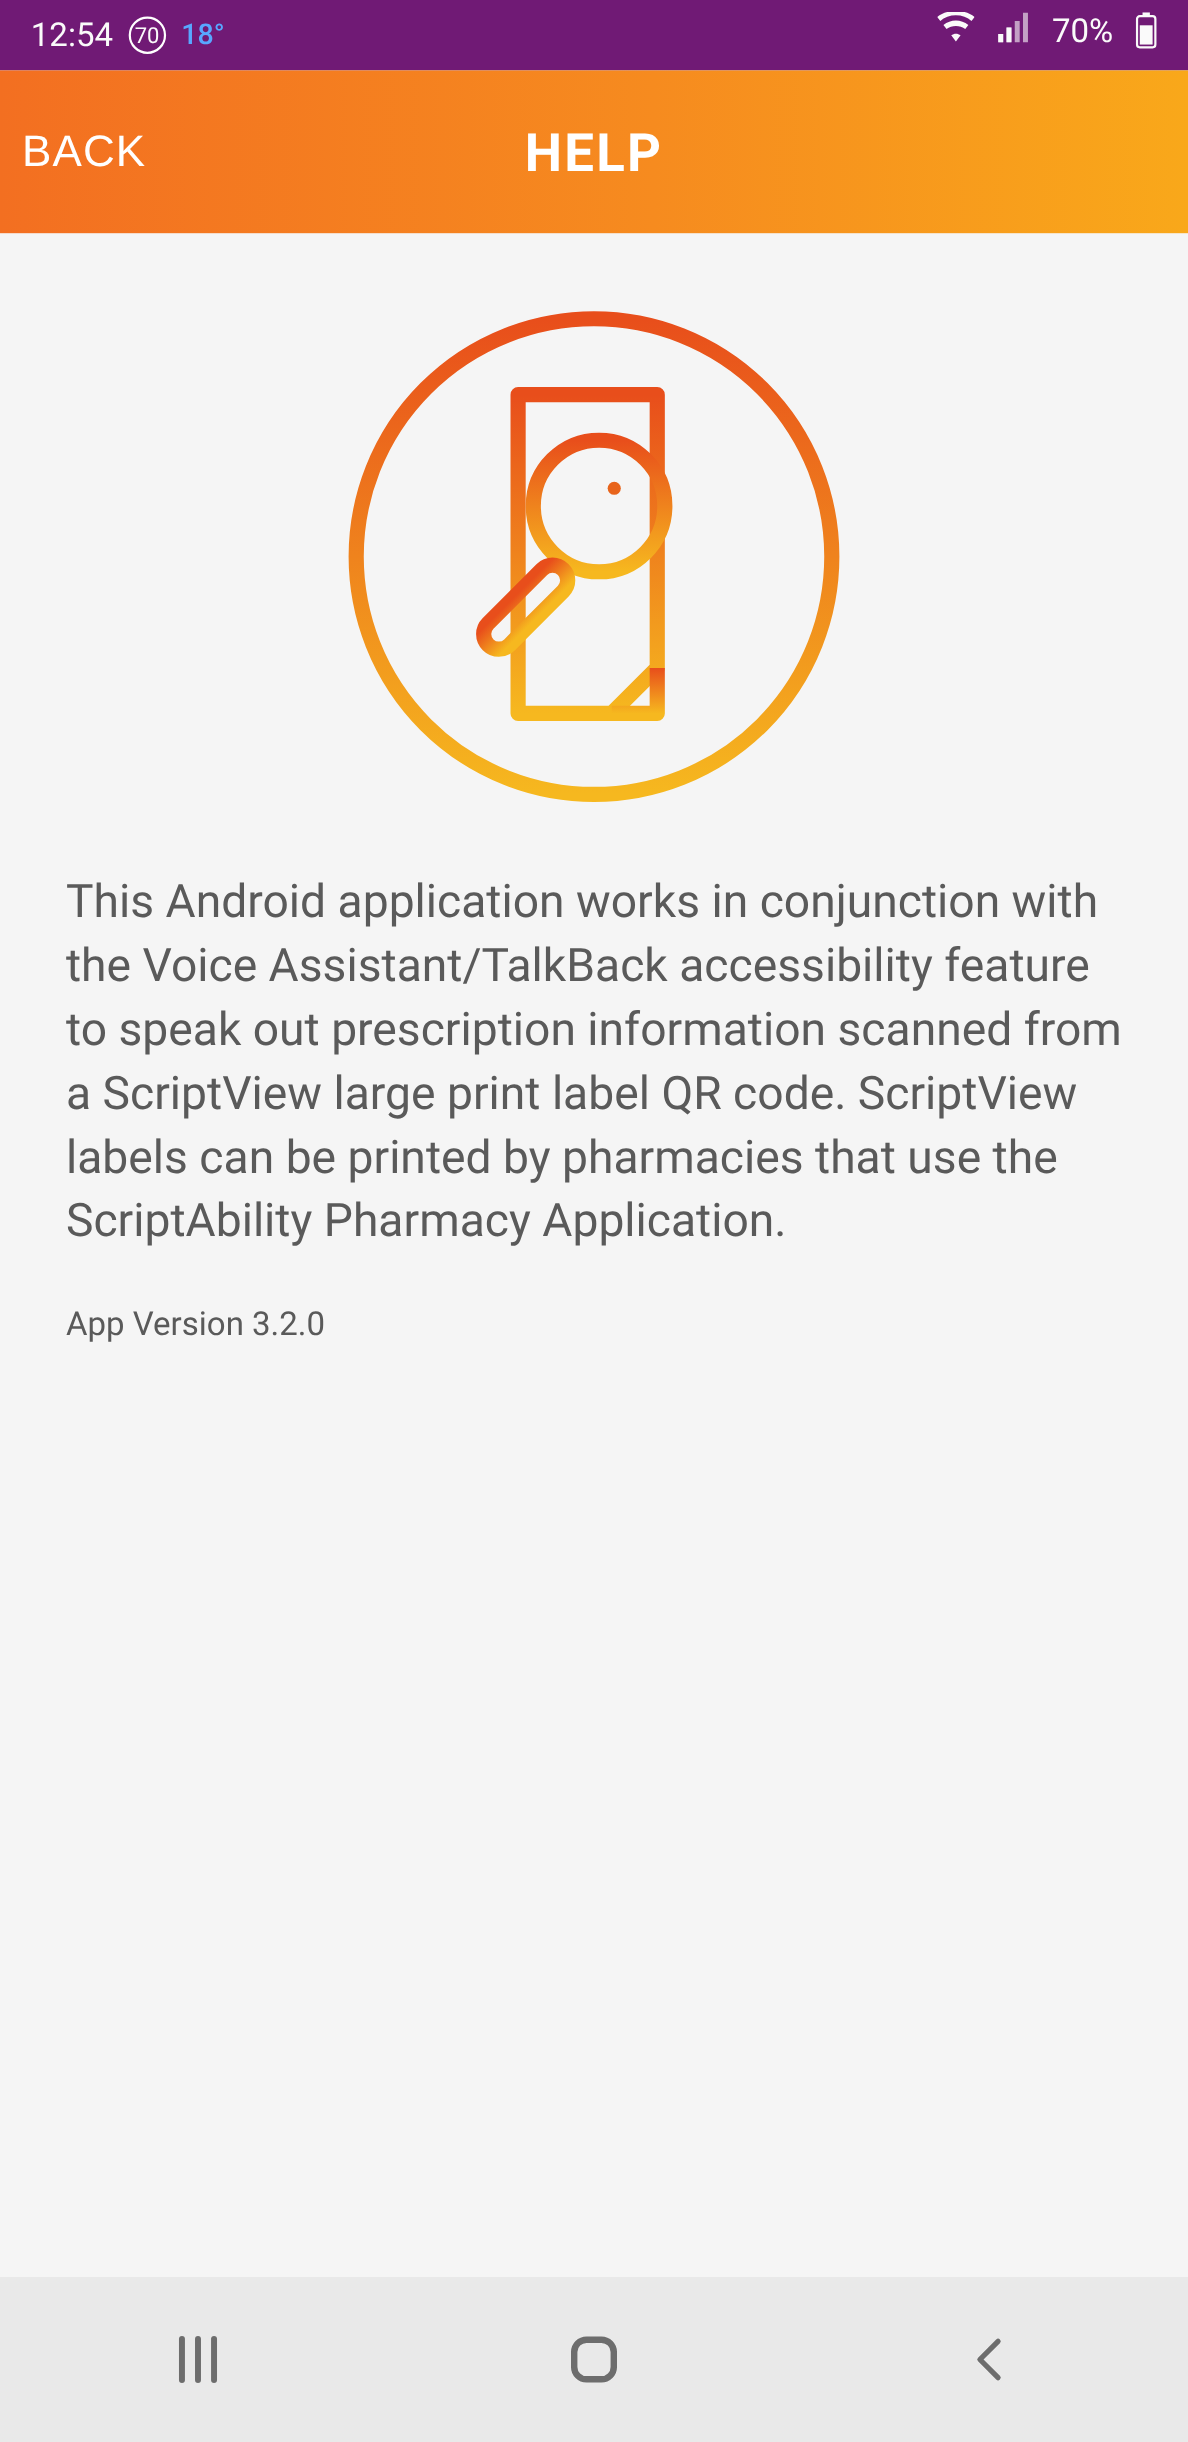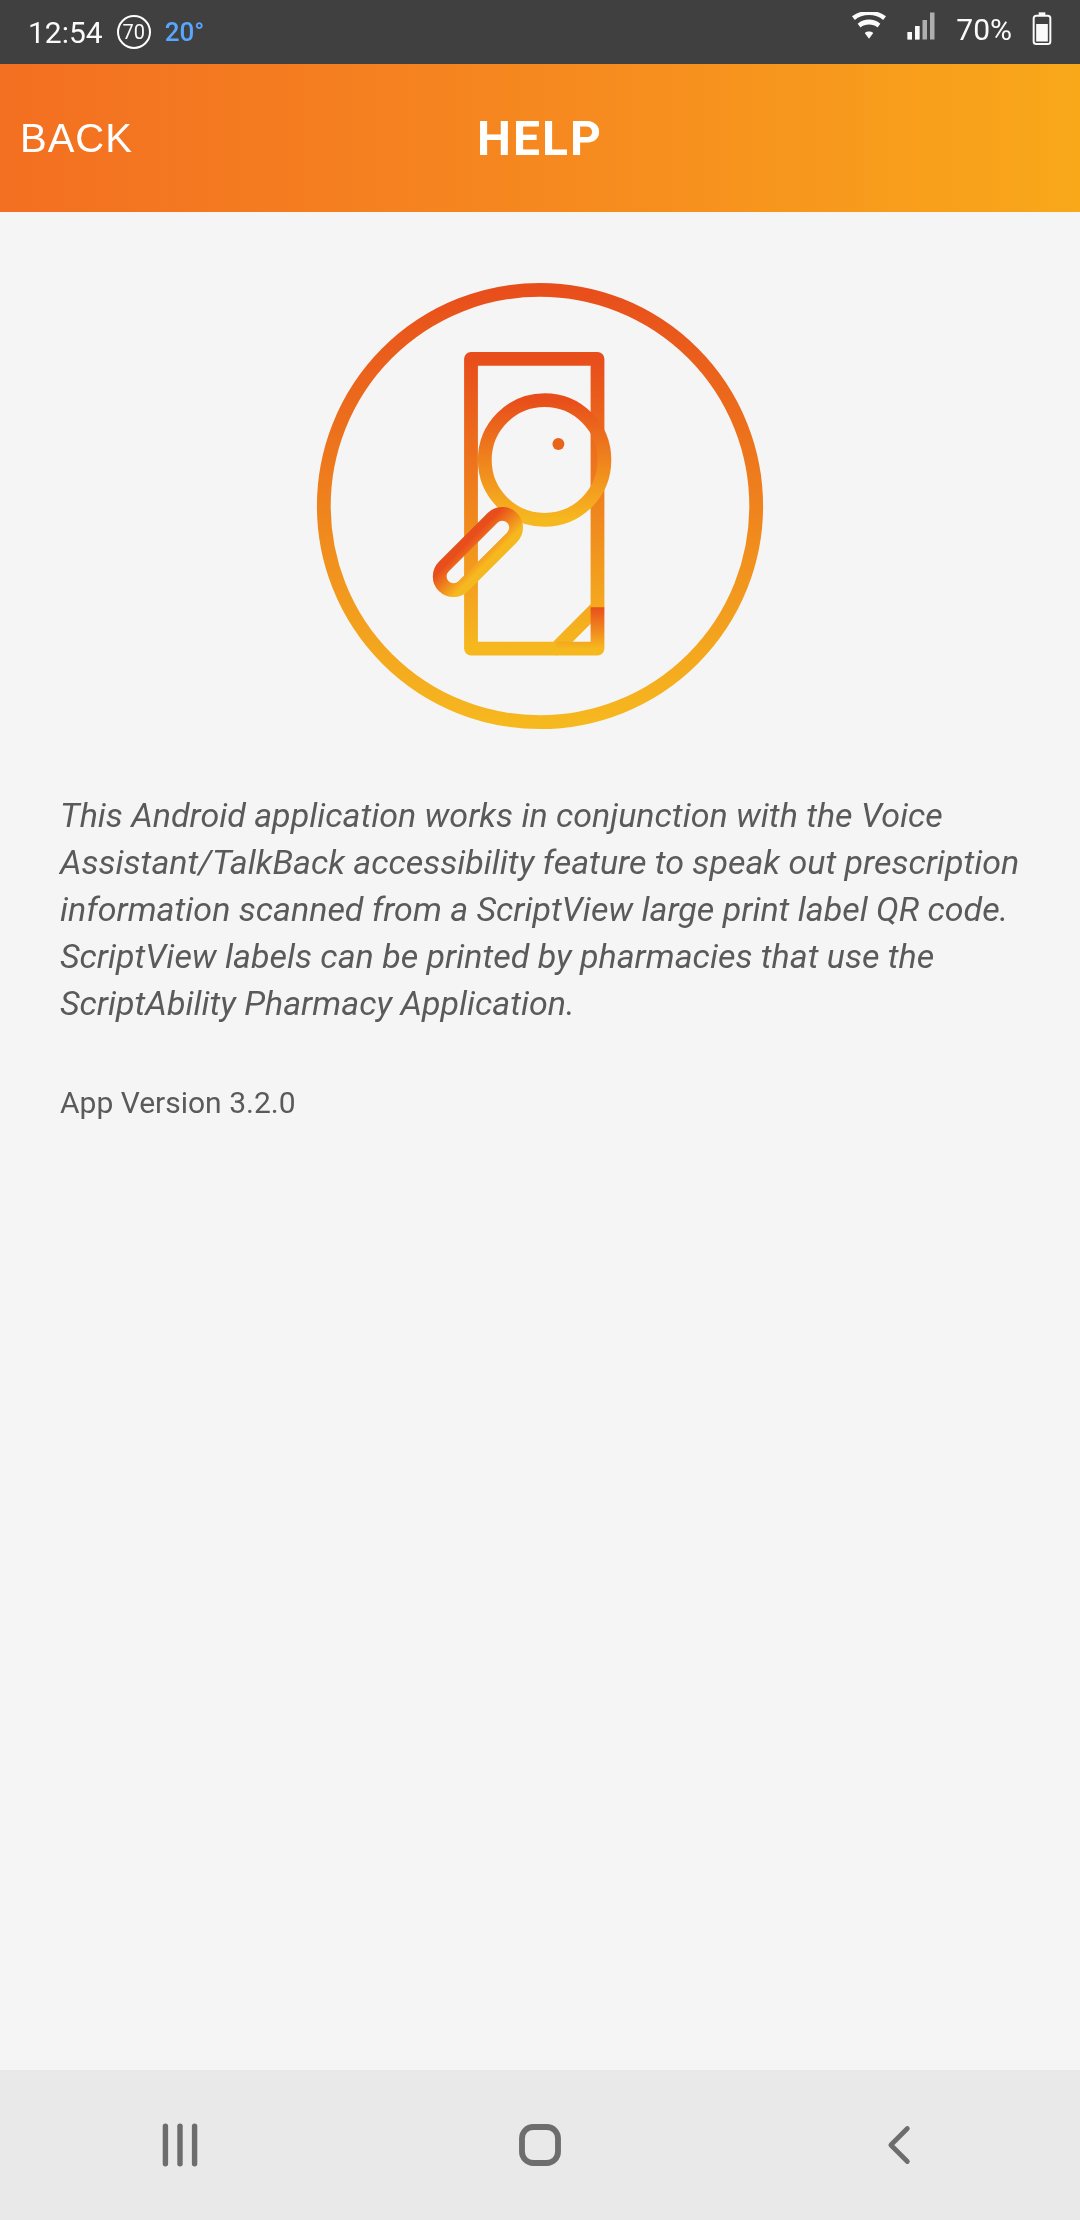--- a/index.html
+++ b/index.html
@@ -5,21 +5,21 @@
   * { margin: 0; padding: 0; box-sizing: border-box; }
   html, body {
     width: 1080px;
     height: 2220px;
     font-family: -apple-system, BlinkMacSystemFont, "Segoe UI", Roboto, Helvetica, Arial, sans-serif;
     background: #f5f5f5;
     overflow: hidden;
   }
   .status-bar {
     height: 64px;
-    background: #404040;
+    background: #701a75;
     color: #fafafa;
     display: flex;
     align-items: center;
     justify-content: space-between;
     padding: 4px 28px;
     font-size: 30px;
   }
   .status-left {
     display: flex;
     align-items: center;
@@ -71,24 +71,23 @@
     letter-spacing: 2px;
   }
   .content {
     padding: 64px 60px 0 60px;
   }
   .hero {
     display: flex; justify-content: center; margin-bottom: 56px;
   }
   .body-text {
     color: #5a5a5a;
-    font-size: 34px;
+    font-size: 42px;
     line-height: 1.38;
-    margin-bottom: 55px;
-    font-style: italic;
+    margin-bottom: 44px;
   }
   .version-text {
     color: #5a5a5a;
     font-size: 30px;
     line-height: 1.38;
   }
   .nav-bar {
     position: absolute;
     bottom: 0; left: 0; right: 0;
     height: 150px;
@@ -103,21 +102,21 @@
     display:flex; align-items:center; justify-content:center;
   }
 </style>
 </head>
 <body>
 
 <div class="status-bar">
   <div class="status-left">
     <span>12:54</span>
     <span class="badge70">70</span>
-    <span class="temp">20°</span>
+    <span class="temp">18°</span>
   </div>
   <div class="status-right">
     <span class="wifi-icon">
       <svg width="34" height="28" viewBox="0 0 24 18">
           <path d="M12 18l3-4c-1.8-1.4-4.2-1.4-6 0l3 4zm-6-8c3.3-2.7 8.7-2.7 12 0l2-2.6C15.4 3.5 8.6 3.5 4 7.4L6 10zm-4-5.2C7 0 17 0 22 4.8l2-2.6C17.2-3 6.8-3 0 2.2l2 2.6z" fill="#fafafa"></path>
         </svg>
     </span>
     <span class="signal-icon">
       <svg width="30" height="28" viewBox="0 0 20 18">
           <path d="M1 18h3v-5H1v5zm5 0h3v-9H6v9zm5 0h3V5h-3v13zm5 0h3V0h-3v18z" fill="#fafafa" fill-opacity="0.6"></path>

